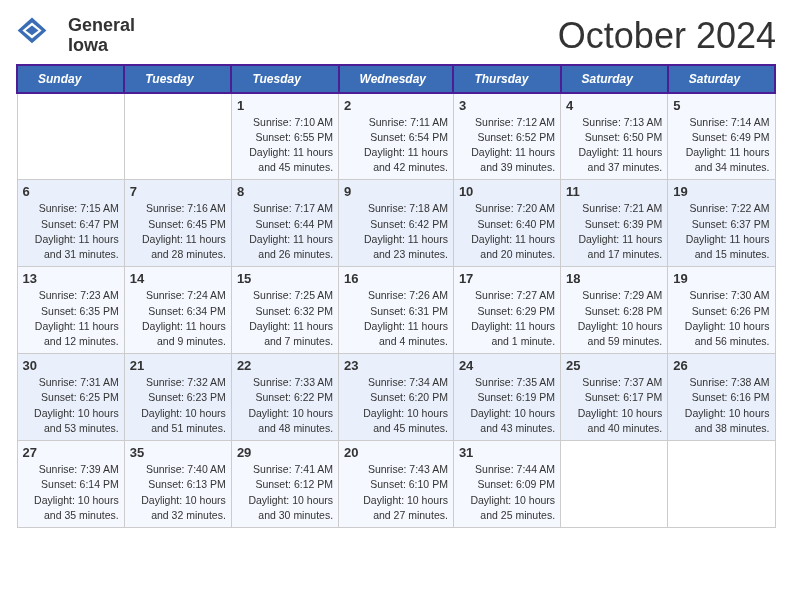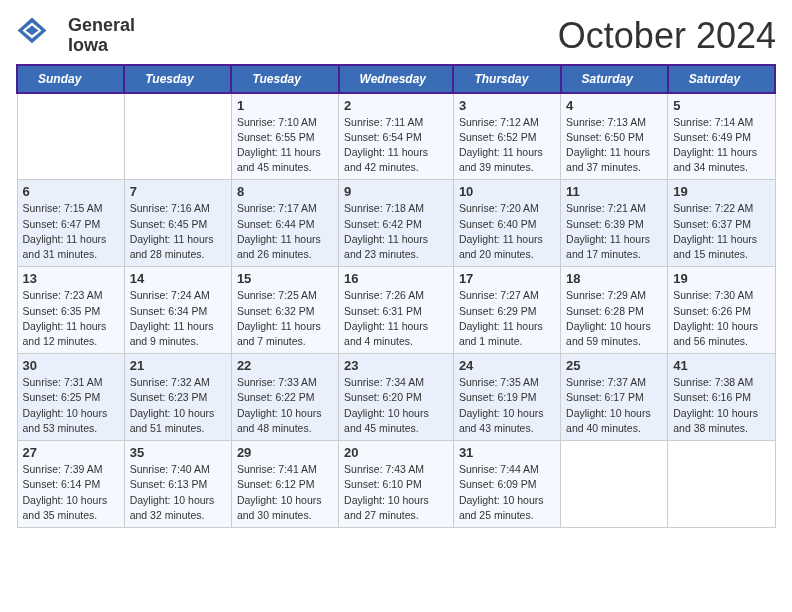--- a/index.html
+++ b/index.html
@@ -78,20 +78,21 @@
     }
     .day-number {
       font-weight: bold;
       font-size: 13px;
       margin-bottom: 2px;
     }
     .day-info {
       font-size: 10.5px;
       line-height: 1.45;
       color: #333;
+      text-align: right;
     }
     .empty-cell {
       background: #fff !important;
     }
   </style>
 </head>
 <body>
 
 <div class="header">
   <div class="logo">
@@ -226,21 +227,21 @@
         </td>
         <td>
           <div class="day-number">24</div>
           <div class="day-info">Sunrise: 7:35 AM<br>Sunset: 6:19 PM<br>Daylight: 10 hours and 43 minutes.</div>
         </td>
         <td>
           <div class="day-number">25</div>
           <div class="day-info">Sunrise: 7:37 AM<br>Sunset: 6:17 PM<br>Daylight: 10 hours and 40 minutes.</div>
         </td>
         <td>
-          <div class="day-number">41</div>
+          <div class="day-number">26</div>
           <div class="day-info">Sunrise: 7:38 AM<br>Sunset: 6:16 PM<br>Daylight: 10 hours and 38 minutes.</div>
         </td>
       </tr>
       <tr>
         <td>
           <div class="day-number">27</div>
           <div class="day-info">Sunrise: 7:39 AM<br>Sunset: 6:14 PM<br>Daylight: 10 hours and 35 minutes.</div>
         </td>
         <td>
           <div class="day-number">35</div>

